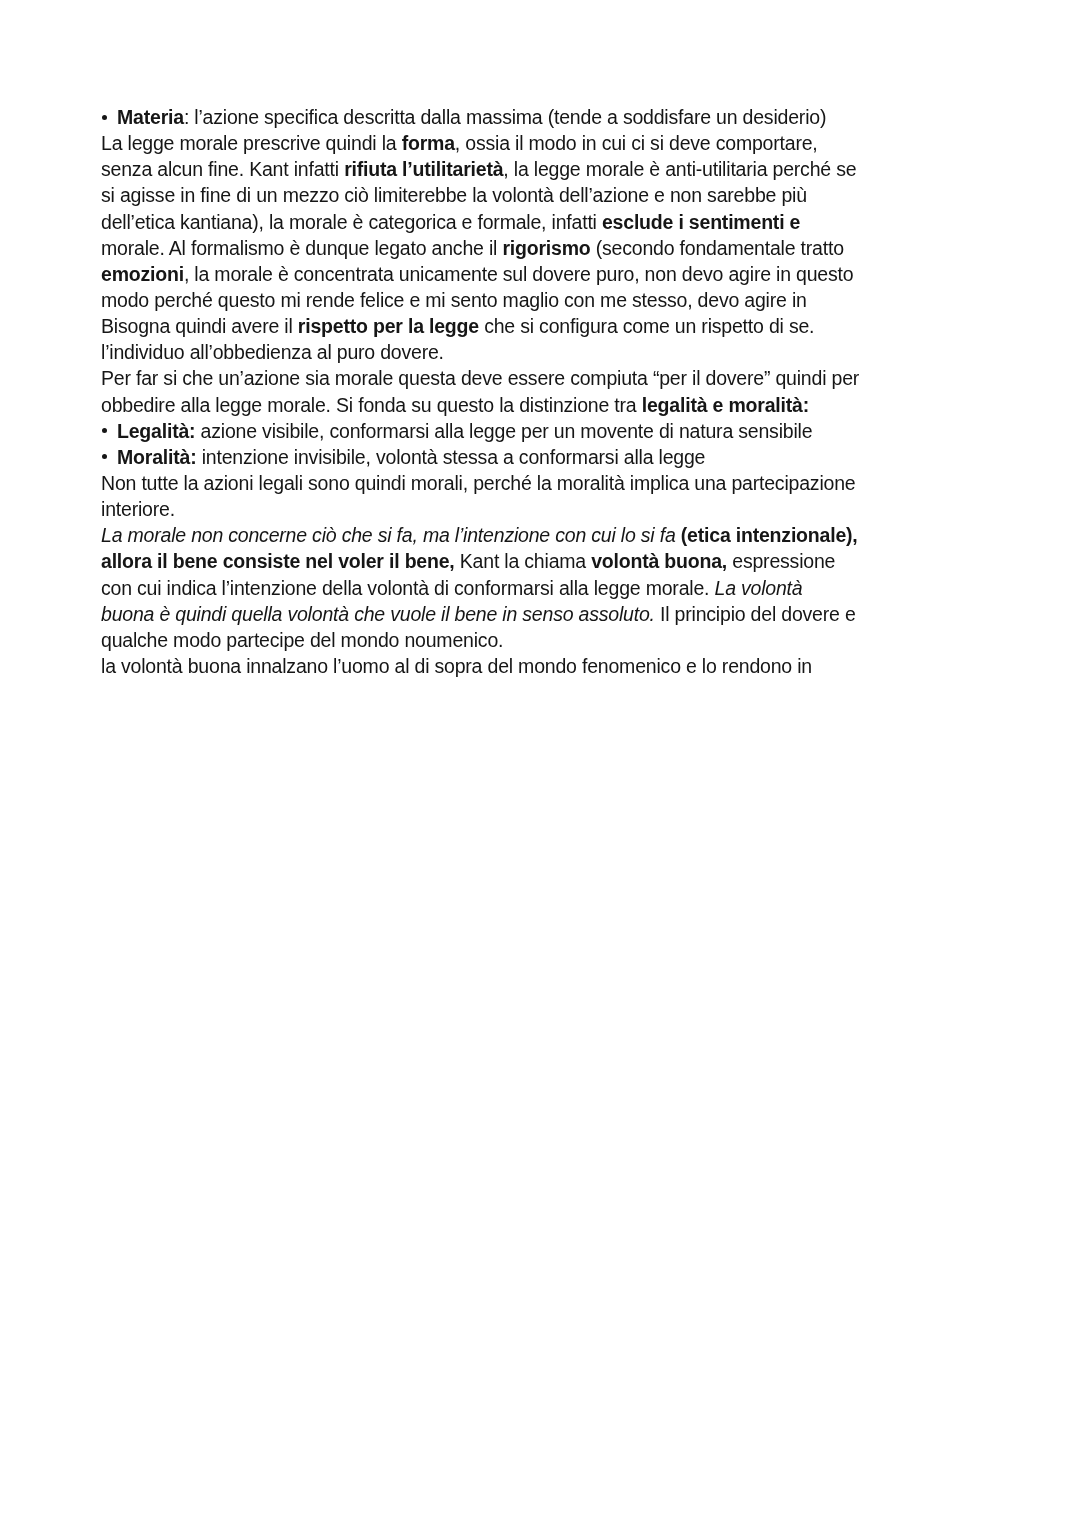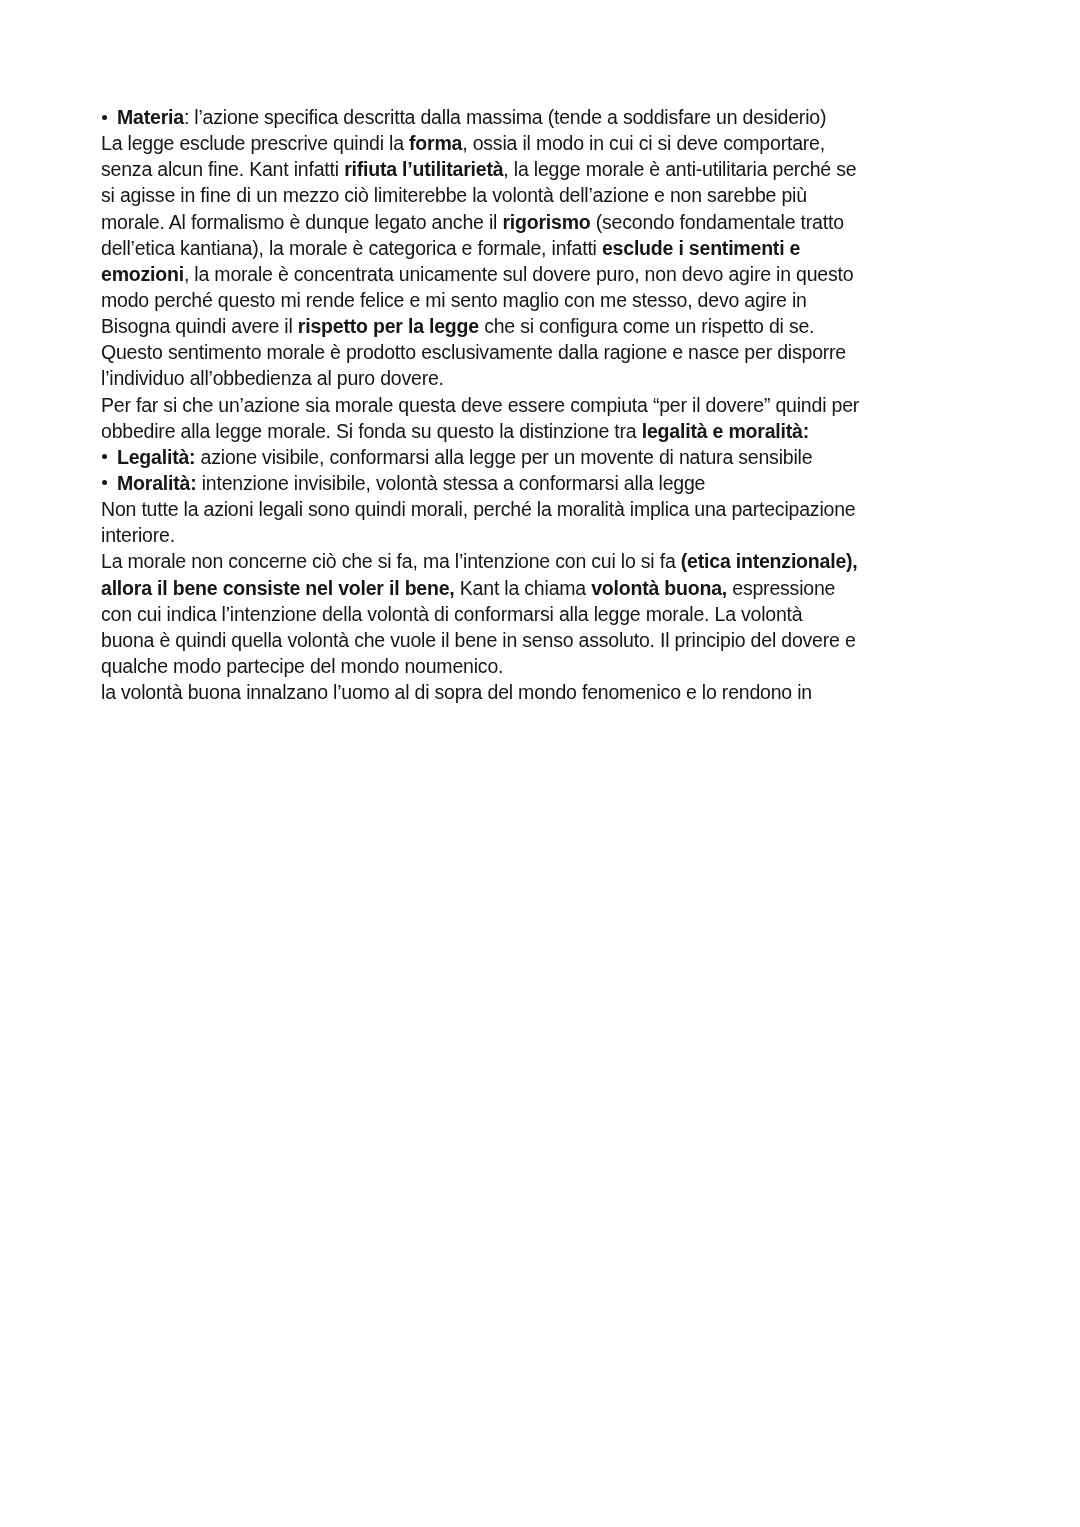--- a/index.html
+++ b/index.html
@@ -41,37 +41,36 @@
   .line.bullet .marker {
     position: absolute;
     left: 1px;
     top: 10.5px;
     width: 5px;
     height: 5px;
     border-radius: 50%;
     background: #161616;
   }
   .b { font-weight: bold; }
-  .i { }
+  .i { font-style: italic; }
 </style>
 </head>
 <body style="background: rgb(255, 255, 255);">
 
 <div class="page">
   <div class="text-block" style="color: rgb(22, 22, 22);">
       <div class="line bullet"><span class="marker" style="background: rgb(22, 22, 22);"></span><span class="content"><span class="b">Materia</span><span>: l’azione specifica descritta dalla massima (tende a soddisfare un desiderio)</span></span></div>
-      <div class="line body"><span class="content"><span>La legge esclude prescrive quindi la </span><span class="b">forma</span><span>, ossia il modo in cui ci si deve comportare,</span></span></div>
+      <div class="line body"><span class="content"><span>La legge morale prescrive quindi la </span><span class="b">forma</span><span>, ossia il modo in cui ci si deve comportare,</span></span></div>
       <div class="line body"><span class="content"><span>senza alcun fine. Kant infatti </span><span class="b">rifiuta l’utilitarietà</span><span>, la legge morale è anti-utilitaria perché se</span></span></div>
       <div class="line body"><span class="content"><span>si agisse in fine di un mezzo ciò limiterebbe la volontà dell’azione e non sarebbe più</span></span></div>
+      <div class="line body"><span class="content"><span>dell’etica kantiana), la morale è categorica e formale, infatti </span><span class="b">esclude i sentimenti e</span></span></div>
       <div class="line body"><span class="content"><span>morale. Al formalismo è dunque legato anche il </span><span class="b">rigorismo</span><span> (secondo fondamentale tratto</span></span></div>
-      <div class="line body"><span class="content"><span>dell’etica kantiana), la morale è categorica e formale, infatti </span><span class="b">esclude i sentimenti e</span></span></div>
       <div class="line body"><span class="content"><span class="b">emozioni</span><span>, la morale è concentrata unicamente sul dovere puro, non devo agire in questo</span></span></div>
       <div class="line body"><span class="content"><span>modo perché questo mi rende felice e mi sento maglio con me stesso, devo agire in</span></span></div>
       <div class="line body"><span class="content"><span>Bisogna quindi avere il </span><span class="b">rispetto per la legge</span><span> che si configura come un rispetto di se.</span></span></div>
-      <div class="line body"><span class="content"><span>Questo sentimento morale è prodotto esclusivamente dalla ragione e nasce per disporre</span></span></div>
       <div class="line body"><span class="content"><span>l’individuo all’obbedienza al puro dovere.</span></span></div>
       <div class="line body"><span class="content"><span>Per far si che un’azione sia morale questa deve essere compiuta “per il dovere” quindi per</span></span></div>
       <div class="line body"><span class="content"><span>obbedire alla legge morale. Si fonda su questo la distinzione tra </span><span class="b">legalità e moralità:</span></span></div>
       <div class="line bullet"><span class="marker" style="background: rgb(22, 22, 22);"></span><span class="content"><span class="b">Legalità:</span><span> azione visibile, conformarsi alla legge per un movente di natura sensibile</span></span></div>
       <div class="line bullet"><span class="marker" style="background: rgb(22, 22, 22);"></span><span class="content"><span class="b">Moralità:</span><span> intenzione invisibile, volontà stessa a conformarsi alla legge</span></span></div>
       <div class="line body"><span class="content"><span>Non tutte la azioni legali sono quindi morali, perché la moralità implica una partecipazione</span></span></div>
       <div class="line body"><span class="content"><span>interiore.</span></span></div>
       <div class="line body"><span class="content"><span class="i">La morale non concerne ciò che si fa, ma l’intenzione con cui lo si fa </span><span class="b">(etica intenzionale),</span></span></div>
       <div class="line body"><span class="content"><span class="b">allora il bene consiste nel voler il bene,</span><span> Kant la chiama </span><span class="b">volontà buona,</span><span> espressione</span></span></div>
       <div class="line body"><span class="content"><span>con cui indica l’intenzione della volontà di conformarsi alla legge morale. </span><span class="i">La volontà</span></span></div>

